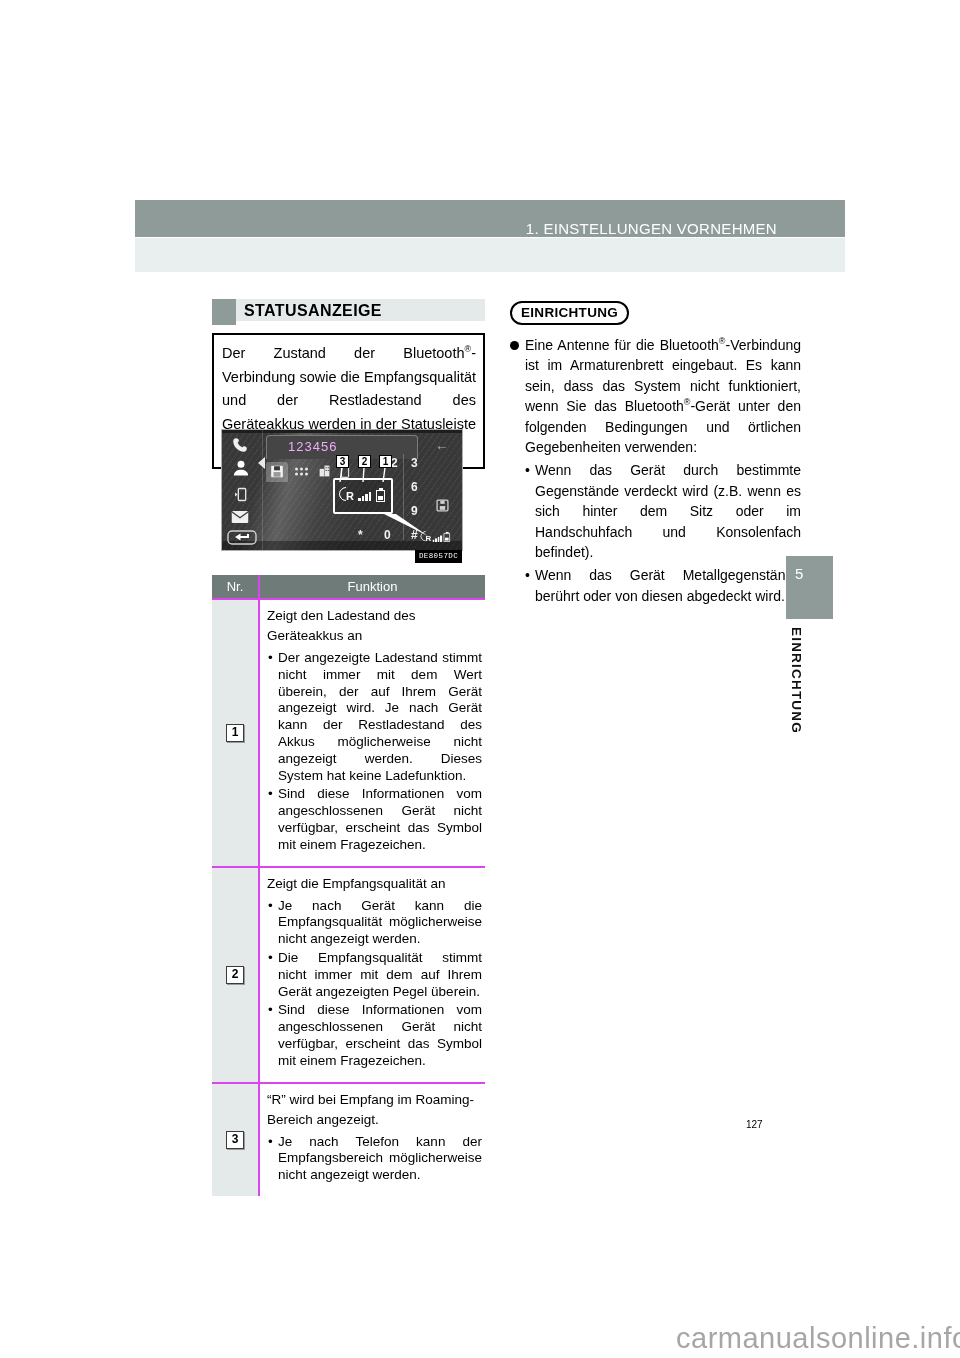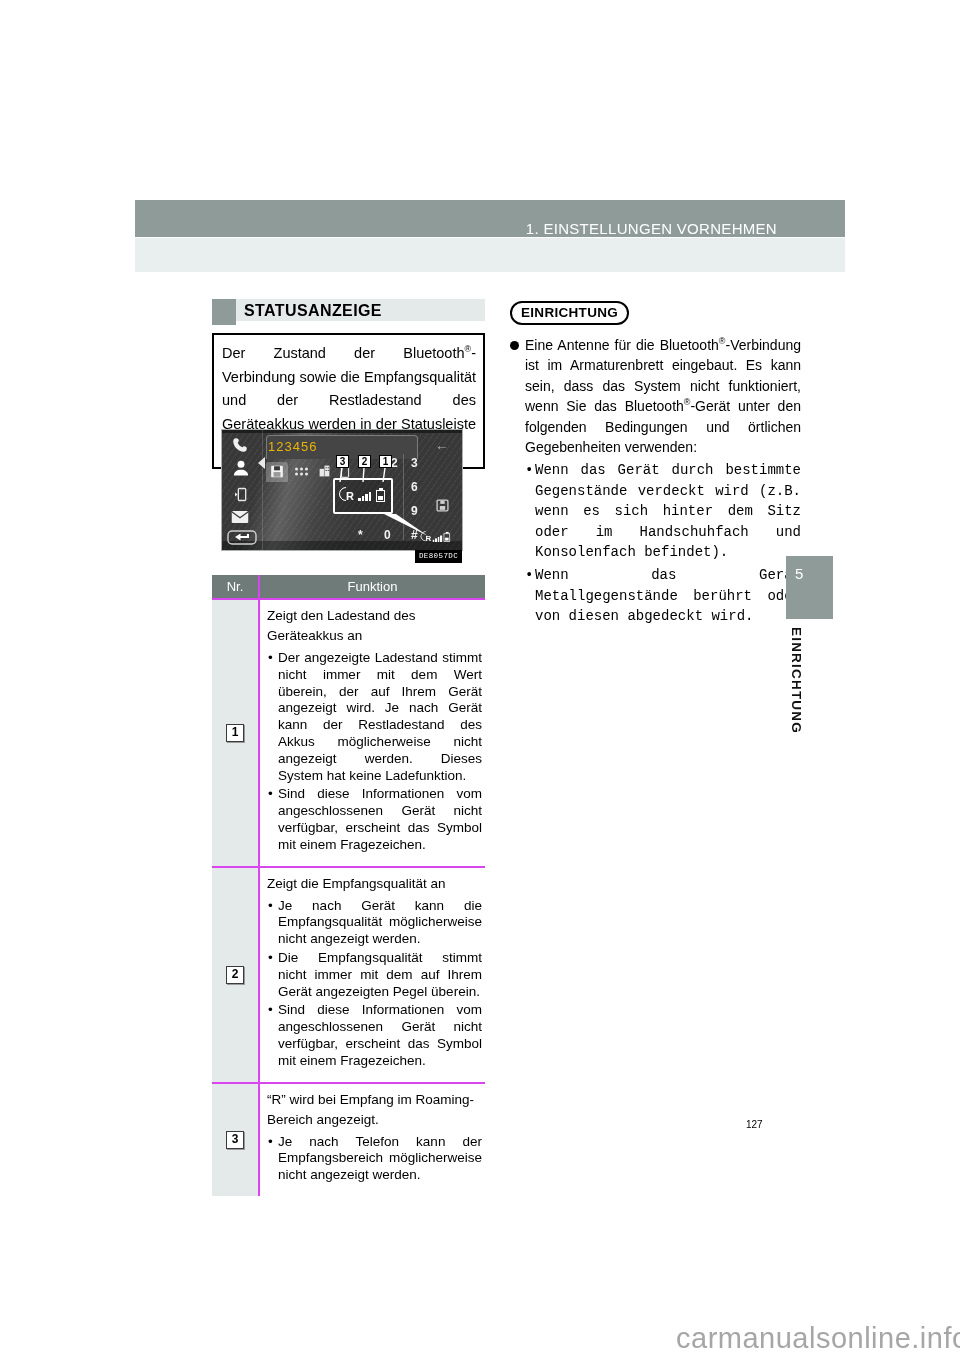--- a/index.html
+++ b/index.html
@@ -32,21 +32,21 @@
   .screen .beam { position:absolute; inset:0;
     background:linear-gradient(105deg, transparent 18%, rgba(255,255,255,.20) 30%, rgba(255,255,255,.05) 44%, transparent 58%); }
   .screen .topstrip { position:absolute; left:0; top:0; width:100%; height:3px; background:#1e1e1e; }
   .screen .botstrip { position:absolute; left:0; bottom:0; width:100%; height:9px; background:rgba(0,0,0,.35); }
   .sidebar-sep { position:absolute; left:40px; top:0; width:1px; height:120px; background:rgba(255,255,255,.15); }
   .s-icon { position:absolute; }
   .sel-wedge { position:absolute; left:36px; top:27px; width:0; height:0;
     border-top:6px solid transparent; border-bottom:6px solid transparent; border-right:7px solid #e9e9e9; }
   .numfield { position:absolute; left:44px; top:5px; width:152px; height:24px; background:#454545;
     border:1px solid #7c7c7c; border-bottom:none; border-radius:4px 4px 0 0;
-    color:#eab308; font-size:13px; line-height:22px; padding-left:1px; letter-spacing:1px; }
+    color:#f0abfc; font-size:13px; line-height:22px; padding-left:21px; letter-spacing:1px; }
   .backspace { position:absolute; left:213px; top:7px; color:#a9afaf; font-size:14px; font-weight:bold; }
   .tabbg { position:absolute; left:44px; top:32px; width:22px; height:20px; background:rgba(255,255,255,.25); border-radius:3px 3px 0 0; }
   .key { position:absolute; color:#f2f2f2; font-size:12px; font-weight:bold; }
   .kp-sep { position:absolute; left:181px; top:24px; width:1px; height:86px; background:rgba(255,255,255,.22); }
   .lbl { position:absolute; width:13px; height:13px; background:#fff; border:1px solid #000;
     color:#000; font-size:10px; font-weight:bold; text-align:center; line-height:11px; }
   .callout { position:absolute; left:111px; top:48px; width:60px; height:36px;
     border:2px solid #fff; border-radius:2px; background:rgba(15,15,15,.25);
     display:flex; align-items:center; justify-content:space-between; padding:0 6px; }
   .roam { position:relative; color:#fff; font-size:11px; font-weight:bold; padding-left:5px; }
@@ -81,21 +81,21 @@
 
   
   .info-col { position:absolute; left:510px; top:301px; width:291px; }
   .info-badge { display:inline-block; border:2px solid #000; border-radius:13px;
     padding:2px 9px 3px; font-size:13.5px; font-weight:bold; letter-spacing:.3px; color:#000; }
   .info-p { position:relative; margin-top:10px; padding-left:15px; font-size:14px;
     line-height:20.4px; text-align:justify; color:#000; }
   .info-p::before { content:""; position:absolute; left:0; top:6px; width:9px; height:9px;
     border-radius:50%; background:#000; }
   .info-sub { position:relative; margin-top:3px; margin-left:14px; padding-left:11px;
-    font-size:14px; line-height:20.4px; text-align:justify; color:#000;font-family:Liberation Mono, monospace; }
+    font-size:14px; line-height:20.4px; text-align:justify; color:#000; }
   .info-sub::before { content:"\2022"; position:absolute; left:1px; top:0; }
 
   
   .chapter-tab { position:absolute; left:786px; top:556px; width:47px; height:63px;
     background:#8f9b99; color:#fff; font-size:15px; padding:9px 0 0 9px; }
   .chapter-vert { position:absolute; left:789px; top:627px; writing-mode:vertical-rl;
     font-size:13.5px; font-weight:bold; letter-spacing:1.2px; color:#111; }
 
   
   .pagenum { position:absolute; left:746px; top:1119px; font-size:10px; color:#000; }

